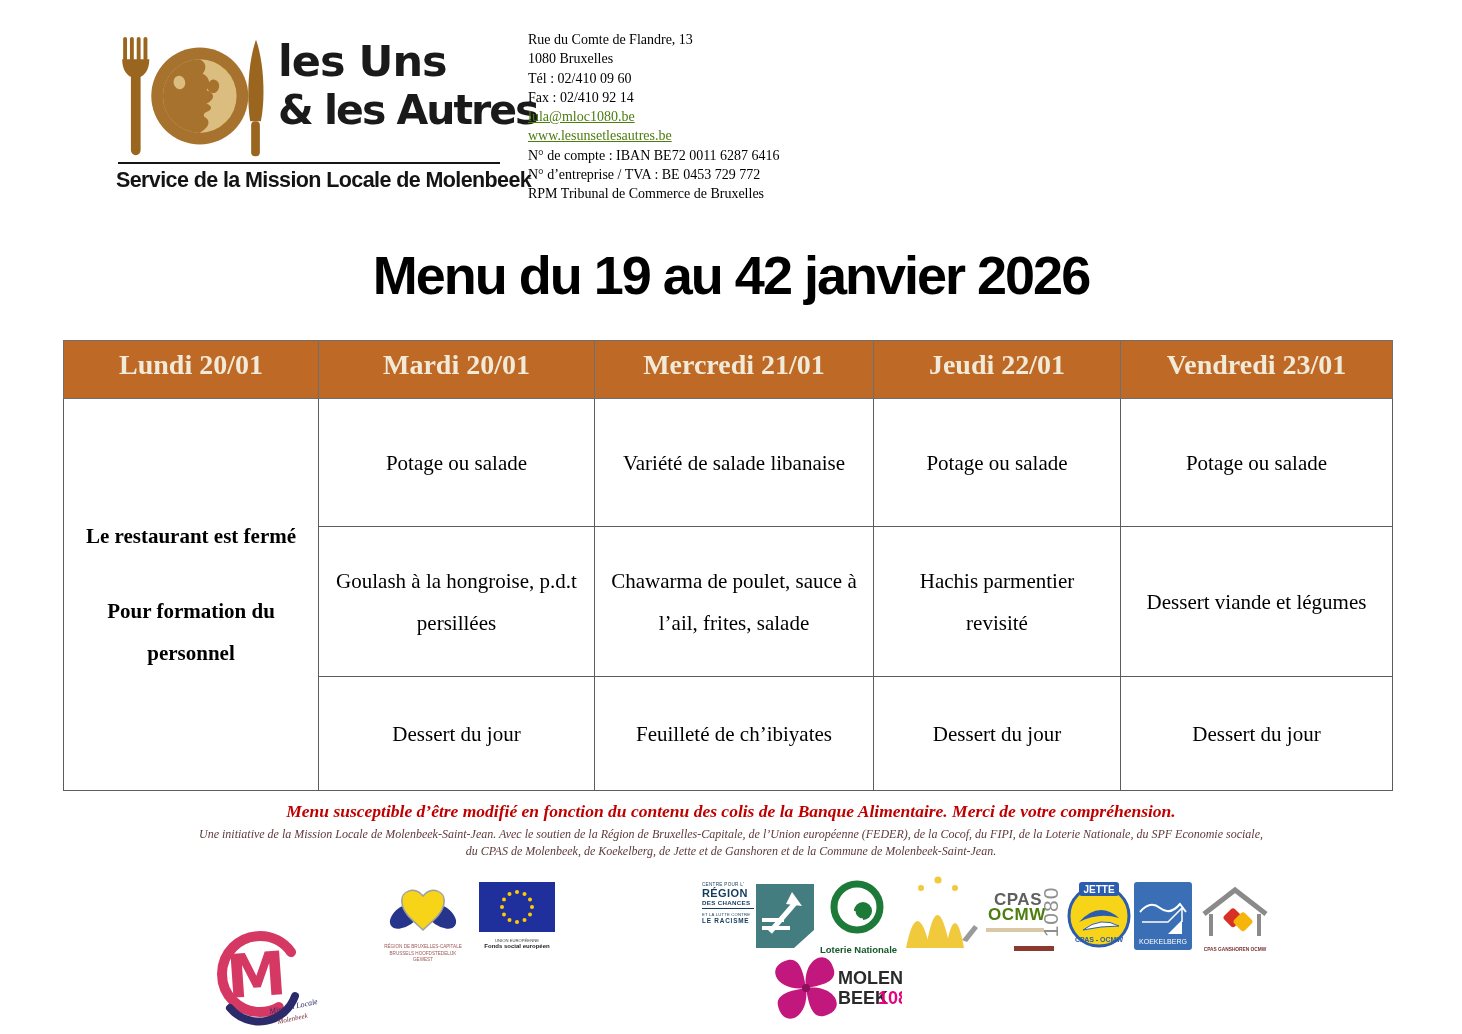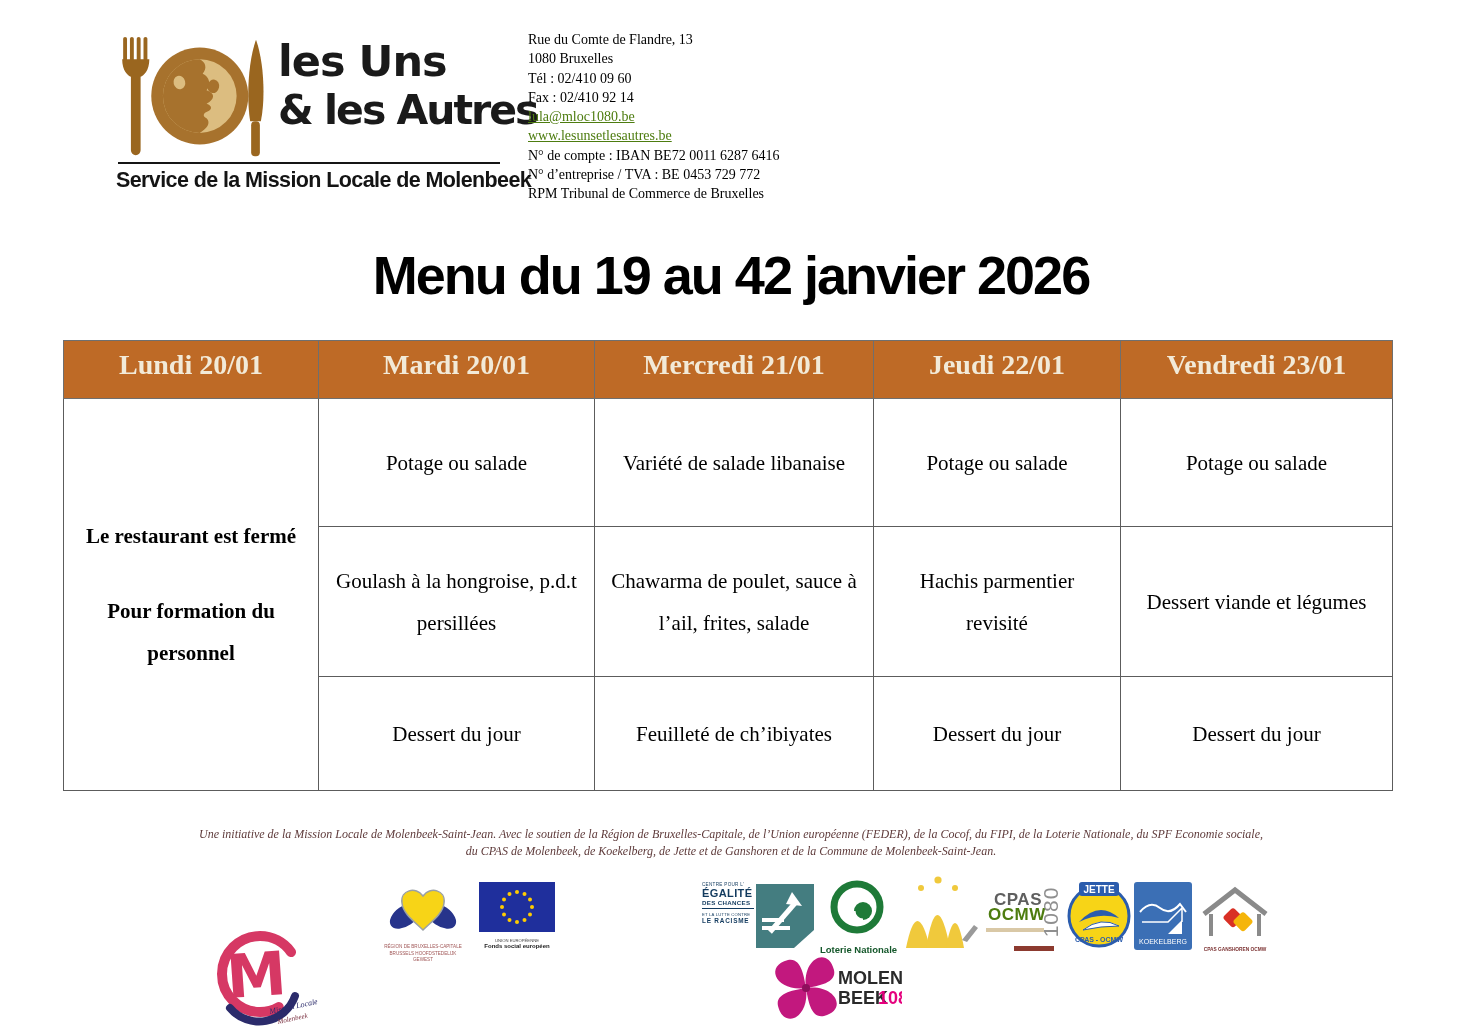--- a/index.html
+++ b/index.html
@@ -180,20 +180,21 @@
       </tr>
       <tr class="r-dessert">
         <td>Dessert du jour</td>
         <td>Feuilleté de ch’ibiyates</td>
         <td>Dessert du jour</td>
         <td>Dessert du jour</td>
       </tr>
     </tbody>
   </table>
 
+  <div class="warning">Menu susceptible d’être modifié en fonction du contenu des colis de la Banque Alimentaire. Merci de votre compréhension.</div>
   <div class="credits">
     <div>Une initiative de la Mission Locale de Molenbeek-Saint-Jean. Avec le soutien de la Région de Bruxelles-Capitale, de l’Union européenne (FEDER), de la Cocof, du FIPI, de la Loterie Nationale, du SPF Economie sociale,</div>
     <div>du CPAS de Molenbeek, de Koekelberg, de Jette et de Ganshoren et de la Commune de Molenbeek-Saint-Jean.</div>
   </div>
 
   <div class="logo lg-region">
     <svg width="80" height="54" viewBox="0 0 80 54">
       <ellipse cx="22" cy="32" rx="17" ry="10" fill="#27348b" transform="rotate(-35 22 32)"></ellipse>
       <ellipse cx="58" cy="32" rx="17" ry="10" fill="#27348b" transform="rotate(35 58 32)"></ellipse>
       <path d="M40,12 C33,2 17,6 19,19 C20,30 32,38 40,46 C48,38 60,30 61,19 C63,6 47,2 40,12 Z" fill="#f7d417" stroke="#9aa0a6" stroke-width="1.5"></path>
@@ -221,21 +222,21 @@
       </g>
     </svg>
     <div class="cap1">UNION EUROPÉENNE</div>
     <div class="cap2">Fonds social européen</div>
   </div>
 
 
   <div class="logo lg-eg">
     <div class="txt">
       <div class="e1">CENTRE POUR L’</div>
-      <div class="e2">ÉGALITÉ</div>
+      <div class="e2">RÉGION</div>
       <div class="e3">DES CHANCES</div>
       <div class="e4">ET LA LUTTE CONTRE</div>
       <div class="e5">LE RACISME</div>
     </div>
     <svg width="58" height="64" viewBox="0 0 58 64" style="position:absolute;left:54px;top:4px;">
       <rect width="58" height="64" fill="#447d80"></rect>
       <path d="M14,48 L40,18" stroke="#fff" stroke-width="5"></path>
       <polygon points="36,8 46,22 30,20" fill="#fff"></polygon>
       <rect x="6" y="34" width="22" height="4" fill="#fff"></rect>
       <rect x="6" y="42" width="28" height="4" fill="#fff"></rect>

